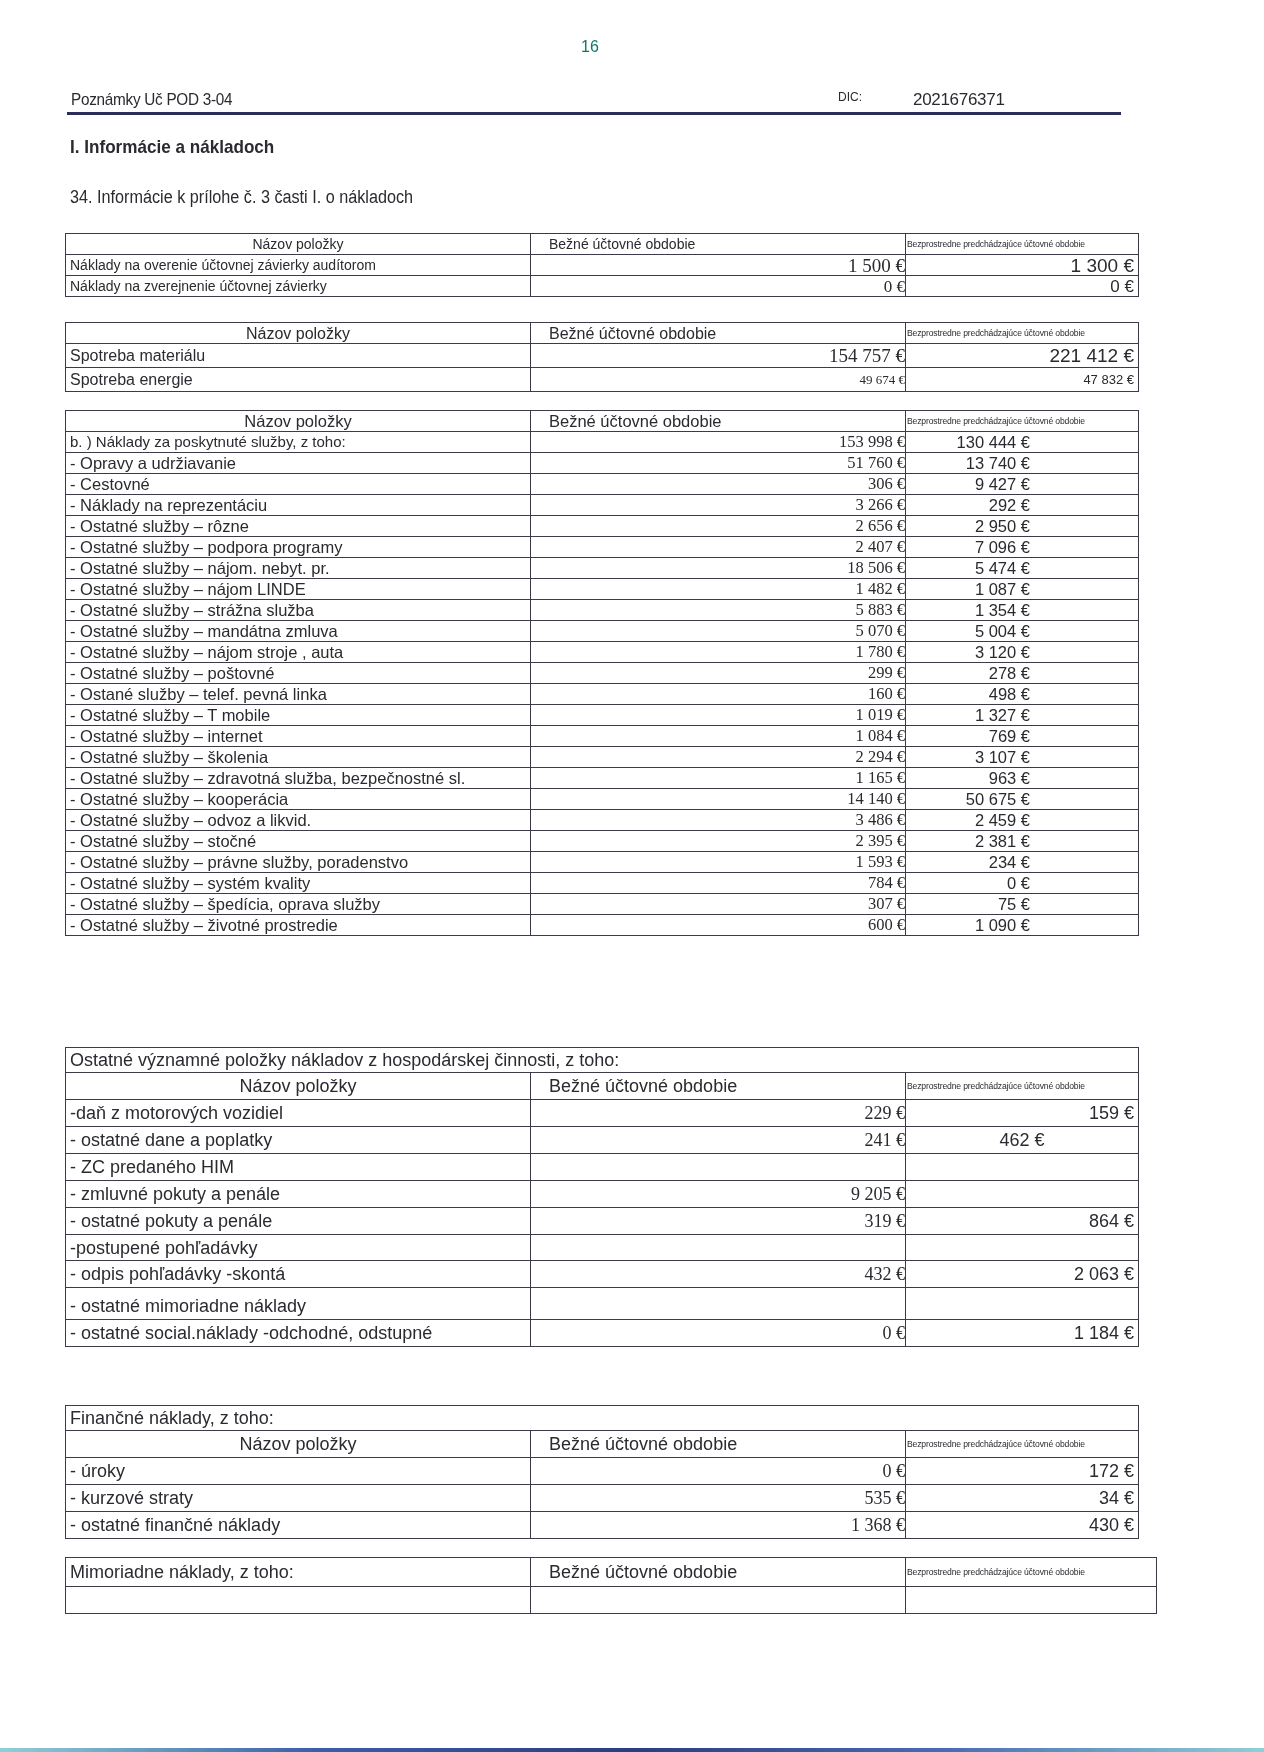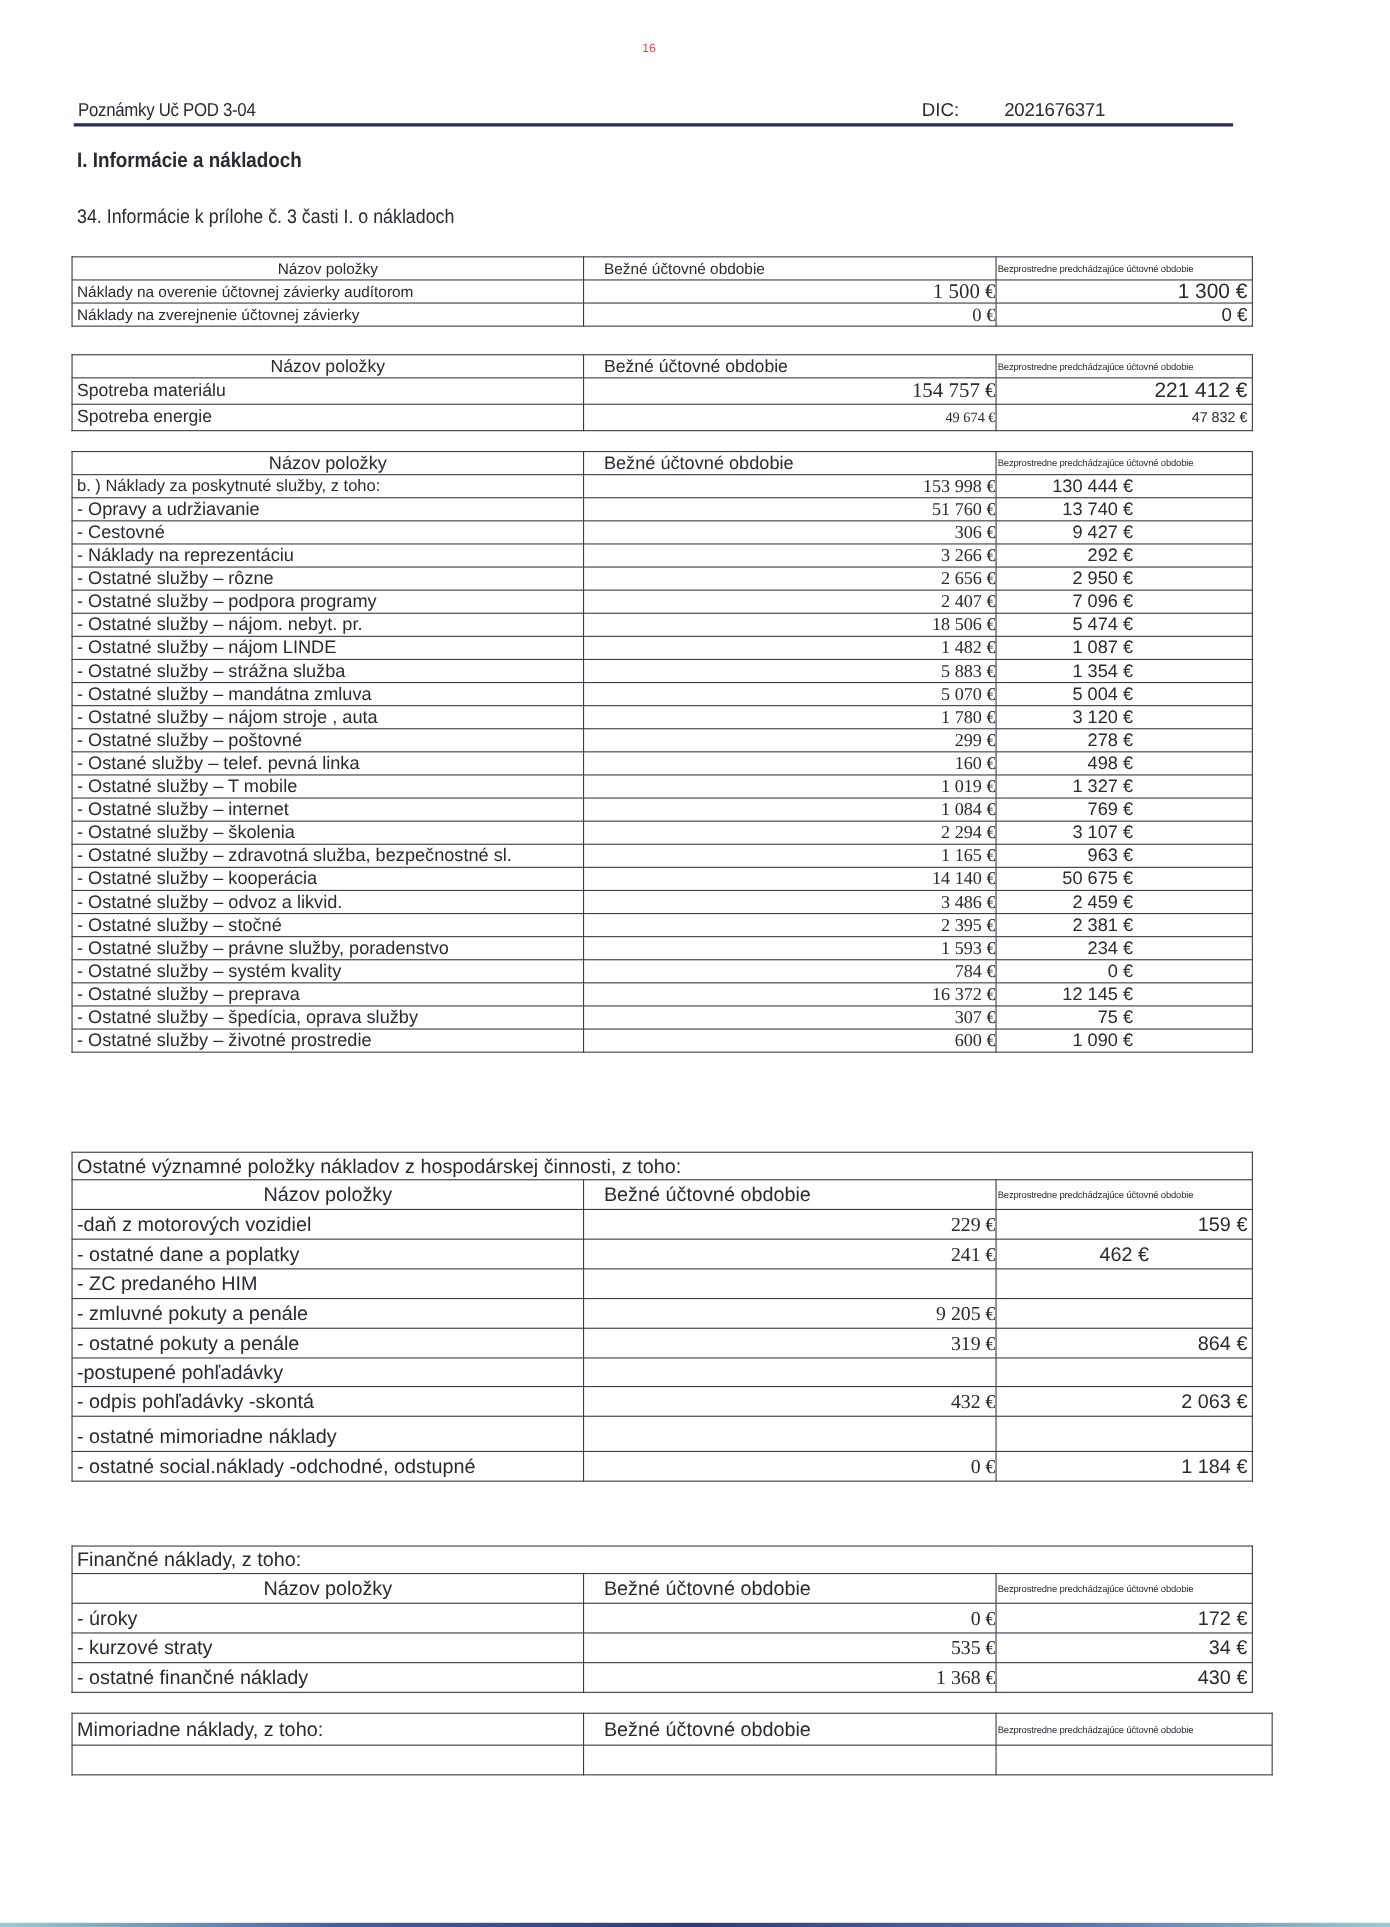--- a/index.html
+++ b/index.html
@@ -1,21 +1,21 @@
 <!DOCTYPE html>
 <html><head>
 <meta charset="utf-8">
 <style>
   html, body { margin: 0; padding: 0; background: #ffffff; }
   body { width: 1264px; height: 1752px; position: relative; overflow: hidden;
          font-family: "Liberation Sans", "DejaVu Sans", sans-serif; color: #2a2a30; }
   .abs { position: absolute; }
-  .pagenum { left: 0; width: 1180px; top: 38px; text-align: center; font-size: 11px; color: #ef4444; }
+  .pagenum { left: 0; width: 1180px; top: 38px; text-align: center; font-size: 16px; color: #0f766e; }
   .hdr-left { left: 71px; top: 90px; font-size: 17px; letter-spacing: -0.3px; transform: scaleX(0.9); transform-origin: left; }
-  .hdr-dic { left: 838px; top: 90px; font-size: 17px; }
+  .hdr-dic { left: 838px; top: 90px; font-size: 12px; }
   .hdr-num { left: 913px; top: 90px; font-size: 17px; letter-spacing: -0.3px; }
   .hdr-rule { left: 67px; top: 112px; width: 1054px; height: 3px; background: #2b2d5a; }
   .section-title { left: 70px; top: 136px; font-size: 19px; font-weight: bold; transform: scaleX(0.9); transform-origin: left; }
   .subtitle { left: 70px; top: 187px; font-size: 18px; transform: scaleX(0.9); transform-origin: left; }
 
   table { position: absolute; border-collapse: collapse; table-layout: fixed; left: 65px; }
   td { border: 1.3px solid #3a3a48; padding: 0 4px; height: 20px; line-height: 19px; white-space: nowrap; overflow: hidden; }
   td.c1 { width: 456px; }
   td.c2 { width: 352px; }
   td.c3 { width: 224px; }
@@ -198,25 +198,20 @@
         <td class="c1"> - Ostatné služby – právne služby, poradenstvo</td>
         <td class="c2 num"><span class="v">1 593 €</span></td>
         <td class="c3"><span class="v">234 €</span></td>
       </tr>
   <tr>
         <td class="c1"> - Ostatné služby – systém kvality</td>
         <td class="c2 num"><span class="v">784 €</span></td>
         <td class="c3"><span class="v">0 €</span></td>
       </tr>
   <tr>
-        <td class="c1"> - Ostatné služby – preprava</td>
-        <td class="c2 num"><span class="v">16 372 €</span></td>
-        <td class="c3"><span class="v">12 145 €</span></td>
-      </tr>
-  <tr>
         <td class="c1"> - Ostatné služby – špedícia, oprava služby</td>
         <td class="c2 num"><span class="v">307 €</span></td>
         <td class="c3"><span class="v">75 €</span></td>
       </tr>
   <tr>
         <td class="c1"> - Ostatné  služby – životné prostredie</td>
         <td class="c2 num"><span class="v">600 €</span></td>
         <td class="c3"><span class="v">1 090 €</span></td>
       </tr>
 </tbody>

